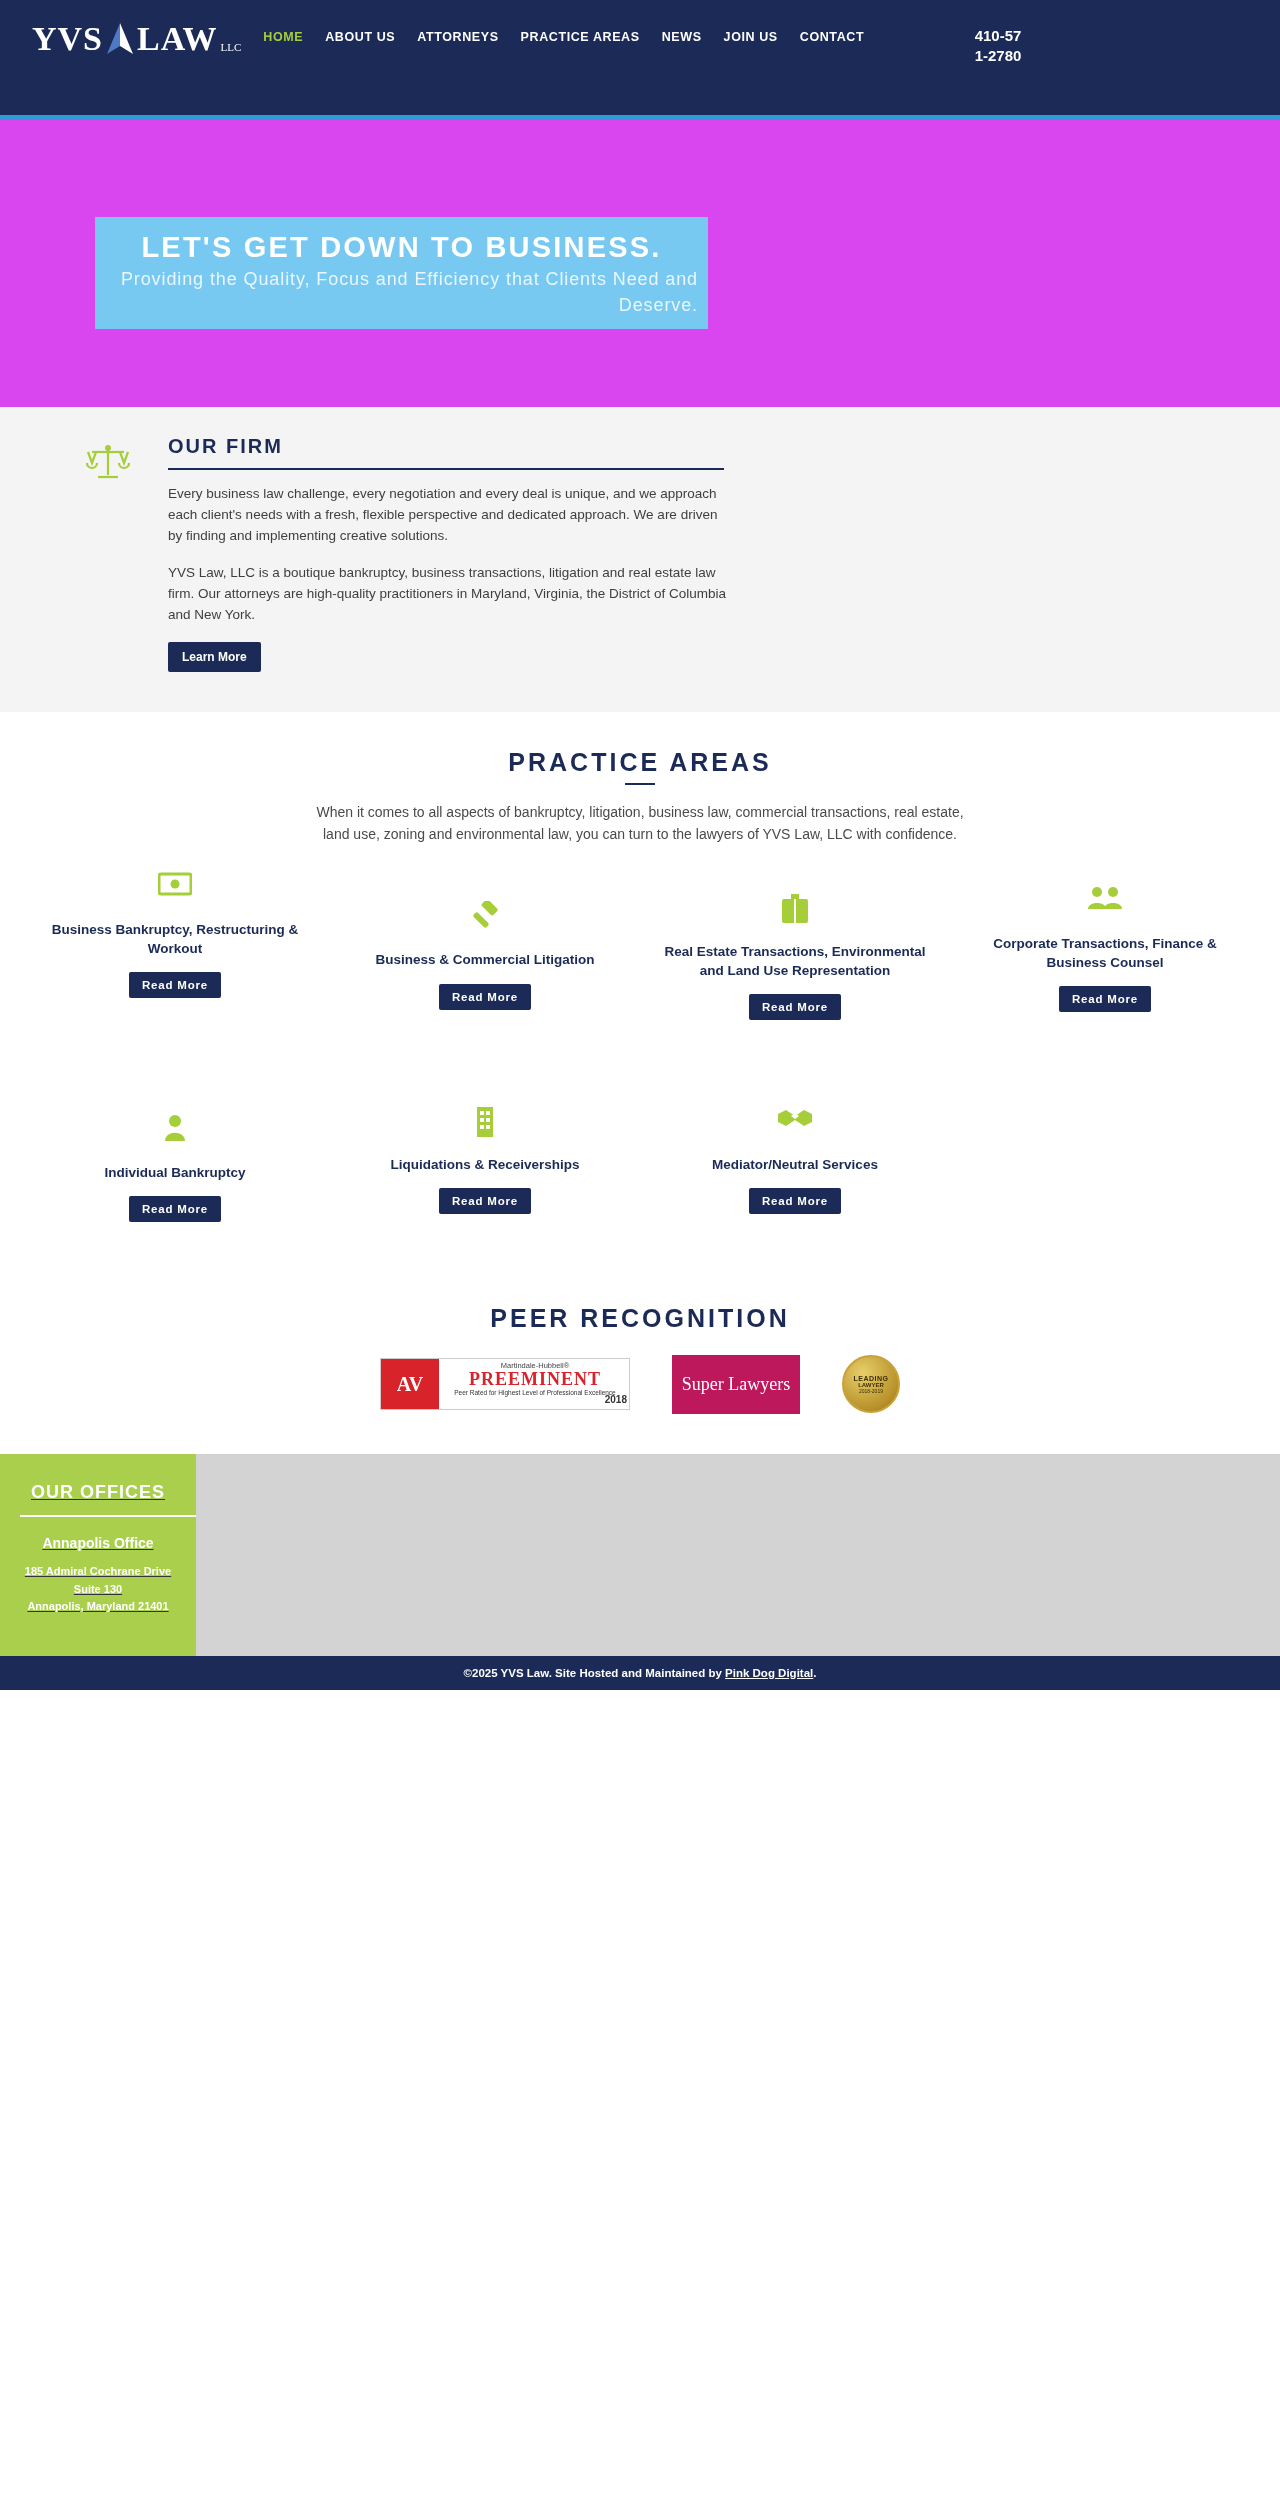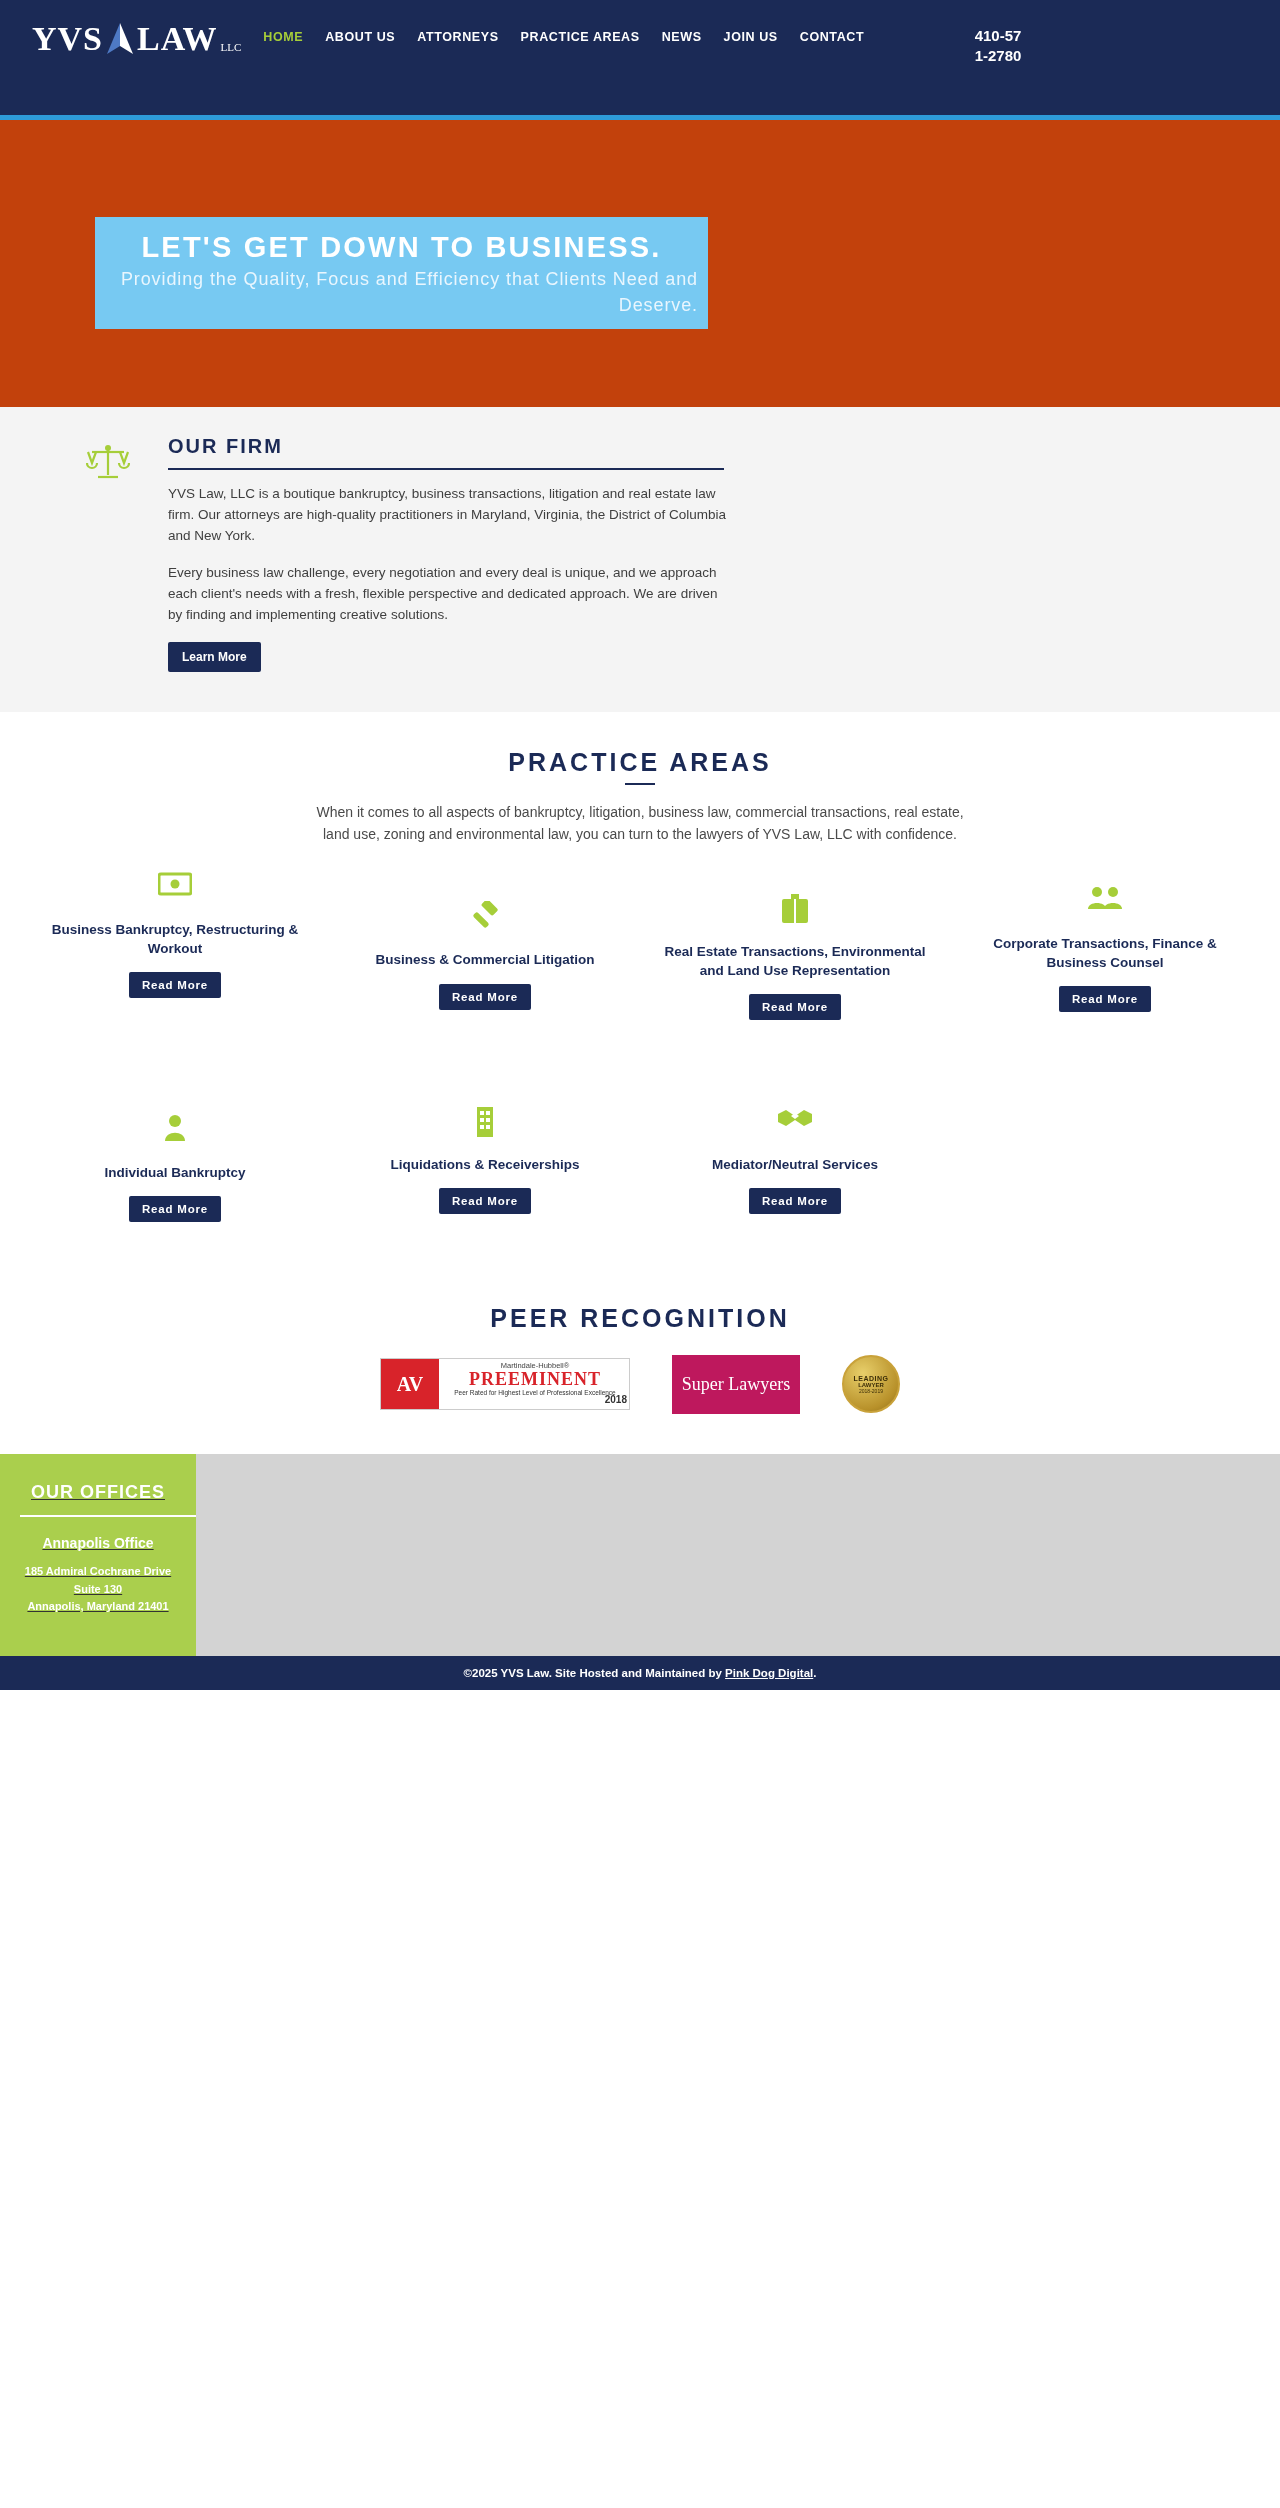--- a/index.html
+++ b/index.html
@@ -78,21 +78,21 @@
     font-size: 15px;
     font-weight: bold;
     text-align: center;
     line-height: 1.35;
     word-break: break-all;
   }
 
   
   .hero {
     height: 287px;
-    background: #c2410c;
+    background: #d946ef;
     position: relative;
   }
   .hero-band {
     position: absolute;
     left: 95px;
     top: 97px;
     width: 613px;
     background: #77c9f2;
     padding: 14px 10px 10px;
     text-align: center;
@@ -385,22 +385,22 @@
             <path d="M34 9 L38 20 L42 9"></path>
             <path d="M1 20 A5 5 0 0 0 11 20"></path>
             <path d="M33 20 A5 5 0 0 0 43 20"></path>
           </g>
           <circle cx="22" cy="5" r="3" fill="#a6ce39"></circle>
         </svg>
       </div>
       <div class="firm-body">
         <h2 class="firm-title">OUR FIRM</h2>
         <div class="rule-dark"></div>
+        <p>Every business law challenge, every negotiation and every deal is unique, and we approach each client's needs with a fresh, flexible perspective and dedicated approach. We are driven by finding and implementing creative solutions.</p>
         <p>YVS Law, LLC is a boutique bankruptcy, business transactions, litigation and real estate law firm. Our attorneys are high-quality practitioners in Maryland, Virginia, the District of Columbia and New York.</p>
-        <p>Every business law challenge, every negotiation and every deal is unique, and we approach each client's needs with a fresh, flexible perspective and dedicated approach. We are driven by finding and implementing creative solutions.</p>
         <button class="btn-navy">Learn More</button>
       </div>
     </div>
   </div>
 
   <div class="practice">
     <h2 class="section-title">PRACTICE AREAS</h2>
     <div class="center-rule"></div>
     <p class="practice-intro">When it comes to all aspects of bankruptcy, litigation, business law, commercial transactions, real estate, land use, zoning and environmental law, you can turn to the lawyers of YVS Law, LLC with confidence.</p>
 

